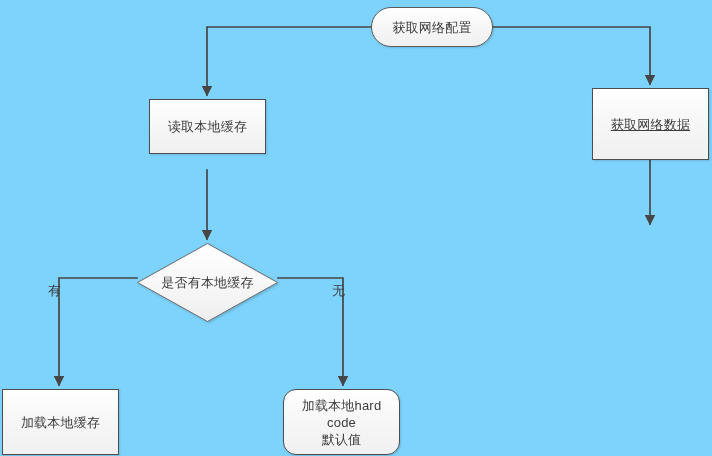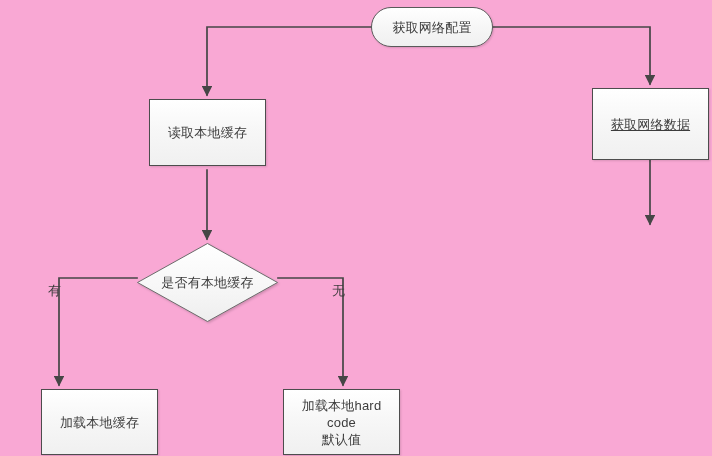--- a/index.html
+++ b/index.html
@@ -10,21 +10,21 @@
   body {
     width: 712px;
     height: 456px;
     font-family: "Liberation Sans", "DejaVu Sans", sans-serif;
     overflow: hidden;
   }
   #canvas {
     position: relative;
     width: 712px;
     height: 456px;
-    background: #f9a8d4;
+    background: #7dd3fc;
   }
   #edges {
     position: absolute;
     left: 0;
     top: 0;
     width: 712px;
     height: 456px;
   }
   .node {
     position: absolute;
@@ -105,38 +105,38 @@
       <path d="M 278 278 L 343 278 L 343 385" marker-end="url(#arrow)"></path>
     </g>
 
     <polygon points="137.5,282.5 207.5,243.5 277.5,282.5 207.5,321.5" fill="url(#nodeGrad)" stroke="#6b6b6b" stroke-width="1" filter="url(#softShadow)"></polygon>
   </svg>
 
   <div class="node stadium" style="left:371px; top:7px; width:122px; height:40px;">
     <span class="label">获取网络配置</span>
   </div>
 
-  <div class="node process" style="left:149px; top:99px; width:117px; height:67px;">
+  <div class="node process" style="left:149px; top:99px; width:117px; height:55px;">
     <span class="label">读取本地缓存</span>
   </div>
 
   <div class="node process" style="left:592px; top:88px; width:117px; height:72px;text-decoration:underline;">
     <span class="label">获取网络数据</span>
   </div>
 
 
   <div class="node decision" style="left:137px; top:243px; width:141px; height:79px;text-align:right;">
     <span class="label">是否有本地缓存</span>
   </div>
 
-  <div class="node process" style="left:2px; top:389px; width:117px; height:66px;margin-left:39px;">
+  <div class="node process" style="left:2px; top:389px; width:117px; height:66px;">
     <span class="label">加载本地缓存</span>
   </div>
 
-  <div class="node process" style="left:283px; top:389px; width:117px; height:66px;">
+  <div class="node process" style="left:283px; top:389px; width:117px; height:66px;border-radius:13px;">
     <span class="label">加载本地hard code
 默认值</span>
   </div>
 
   <span class="edge-label" style="left:48px; top:283px;">有</span>
   <span class="edge-label" style="left:332px; top:283px;">无</span>
 
 </div>
 
 </body></html>

